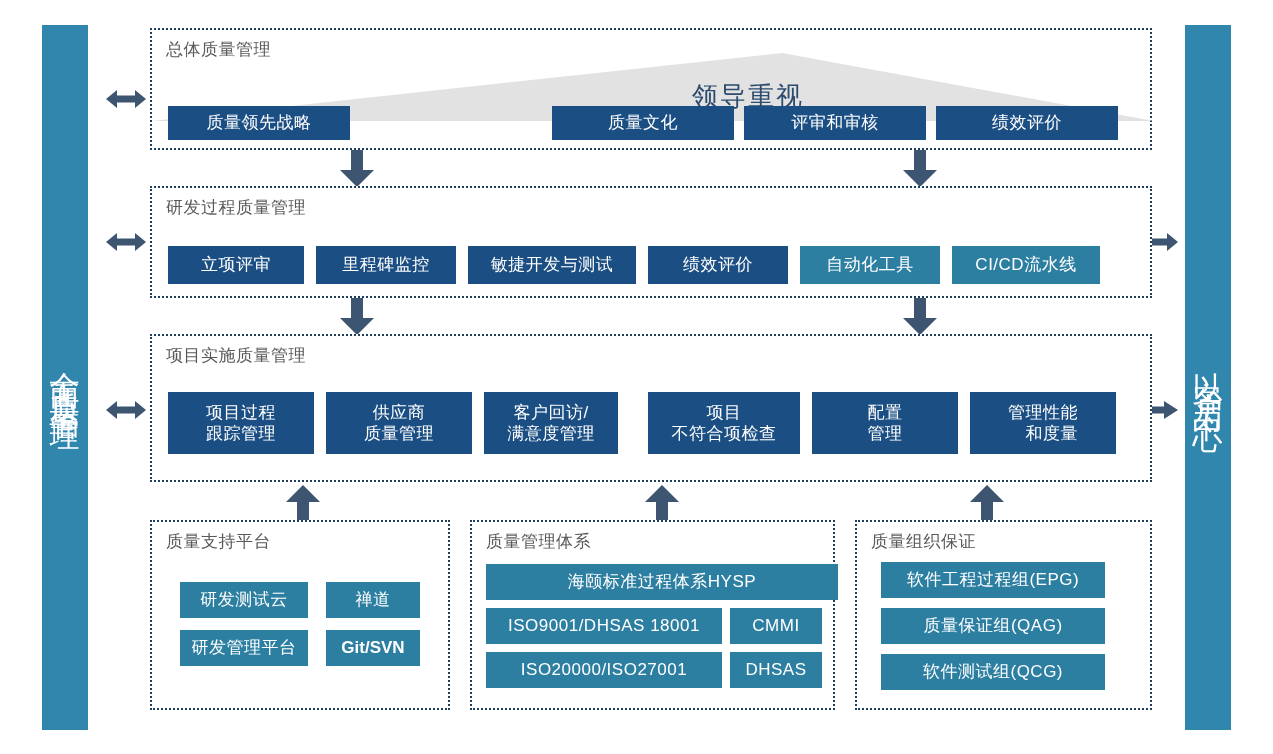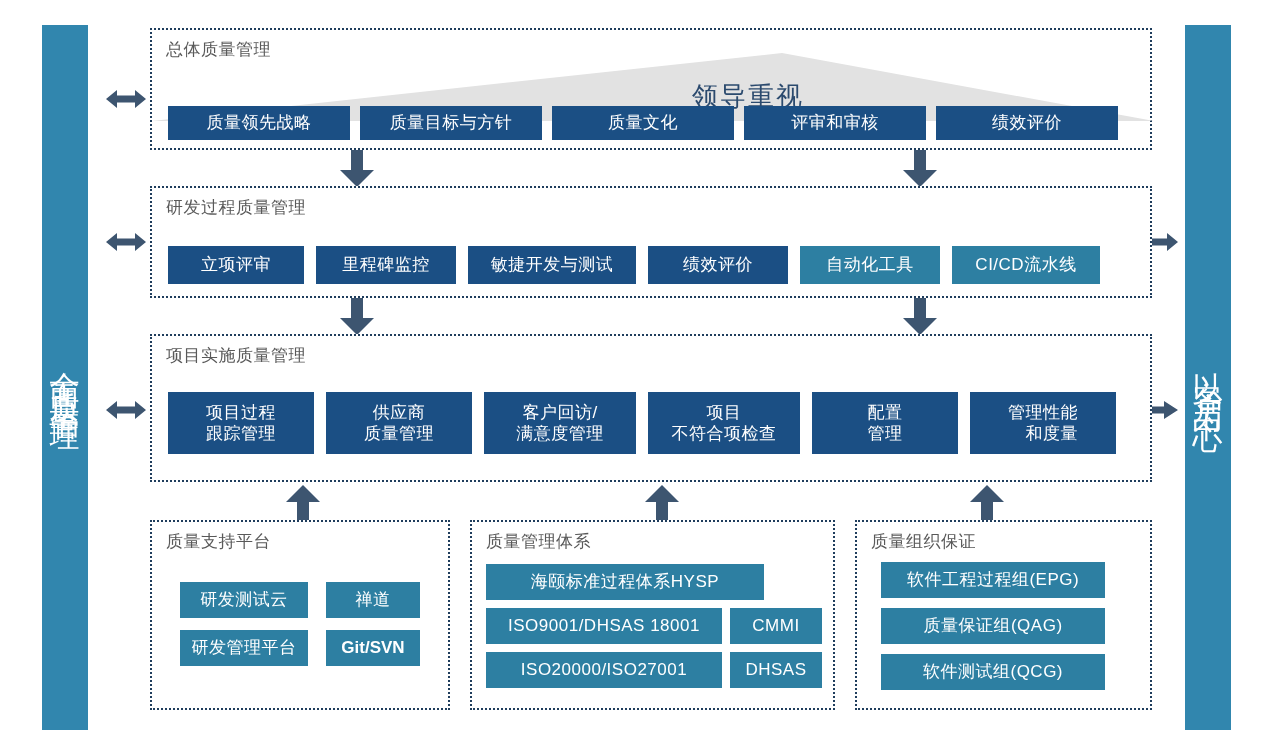--- a/index.html
+++ b/index.html
@@ -177,21 +177,20 @@
     <div class="panel-label">总体质量管理</div>
 
     <div id="leader-banner">
       <svg width="1002" height="68" viewBox="0 0 1002 68" preserveAspectRatio="none">
         <polygon points="0,68 630,0 1002,68" fill="#e2e2e2"></polygon>
       </svg>
       <div id="leader-text">领导重视</div>
     </div>
 
     <div class="chip navy" style="left:16px;  top:76px; width:182px; height:34px;">质量领先战略</div>
-    <div class="chip navy" style="left:208px; top:76px; width:182px; height:34px;">质量目标与方针</div>
     <div class="chip navy" style="left:400px; top:76px; width:182px; height:34px;">质量文化</div>
     <div class="chip navy" style="left:592px; top:76px; width:182px; height:34px;">评审和审核</div>
     <div class="chip navy" style="left:784px; top:76px; width:182px; height:34px;">绩效评价</div>
   </div>
 
   <div class="panel" id="panel-rd">
     <div class="panel-label">研发过程质量管理</div>
 
     <div class="chip navy" style="left:16px;  top:58px; width:136px; height:38px;">立项评审</div>
     <div class="chip navy" style="left:164px; top:58px; width:140px; height:38px;">里程碑监控</div>
@@ -201,21 +200,21 @@
     <div class="chip teal" style="left:800px; top:58px; width:148px; height:38px;">CI/CD流水线</div>
   </div>
 
   <div class="panel" id="panel-project">
     <div class="panel-label">项目实施质量管理</div>
 
     <div class="chip navy" style="left:16px;  top:56px; width:146px; height:62px;">项目过程
 跟踪管理</div>
     <div class="chip navy" style="left:174px; top:56px; width:146px; height:62px;">供应商
 质量管理</div>
-    <div class="chip navy" style="left:332px; top:56px; width:152px; height:62px;">客户回访/
+    <div class="chip navy" style="left:332px; top:56px; width:134px; height:62px;">客户回访/
 满意度管理</div>
     <div class="chip navy" style="left:496px; top:56px; width:152px; height:62px;">项目
 不符合项检查</div>
     <div class="chip navy" style="left:660px; top:56px; width:146px; height:62px;">配置
 管理</div>
     <div class="chip navy" style="left:818px; top:56px; width:146px; height:62px;text-align:right;">管理性能
 和度量</div>
   </div>
 
   <div class="panel" id="panel-support">
@@ -223,21 +222,21 @@
 
     <div class="chip teal" style="left:28px;  top:60px; width:128px; height:36px;">研发测试云</div>
     <div class="chip teal" style="left:174px; top:60px; width:94px;  height:36px;">禅道</div>
     <div class="chip teal" style="left:28px;  top:108px; width:128px; height:36px;">研发管理平台</div>
     <div class="chip teal bold" style="left:174px; top:108px; width:94px; height:36px;">Git/SVN</div>
   </div>
 
   <div class="panel" id="panel-system">
     <div class="panel-label">质量管理体系</div>
 
-    <div class="chip teal" style="left:14px; top:42px;  width:278px; height:36px;text-align:right;">海颐标准过程体系HYSP</div>
+    <div class="chip teal" style="left:14px; top:42px;  width:352px; height:36px;text-align:right;">海颐标准过程体系HYSP</div>
     <div class="chip teal" style="left:14px; top:86px;  width:236px; height:36px;">ISO9001/DHSAS 18001</div>
     <div class="chip teal" style="left:258px; top:86px; width:92px;  height:36px;">CMMI</div>
     <div class="chip teal" style="left:14px; top:130px; width:236px; height:36px;">ISO20000/ISO27001</div>
     <div class="chip teal" style="left:258px; top:130px; width:92px;  height:36px;">DHSAS</div>
   </div>
 
   <div class="panel" id="panel-org">
     <div class="panel-label">质量组织保证</div>
 
     <div class="chip teal" style="left:24px; top:40px;  width:224px; height:36px;">软件工程过程组(EPG)</div>

